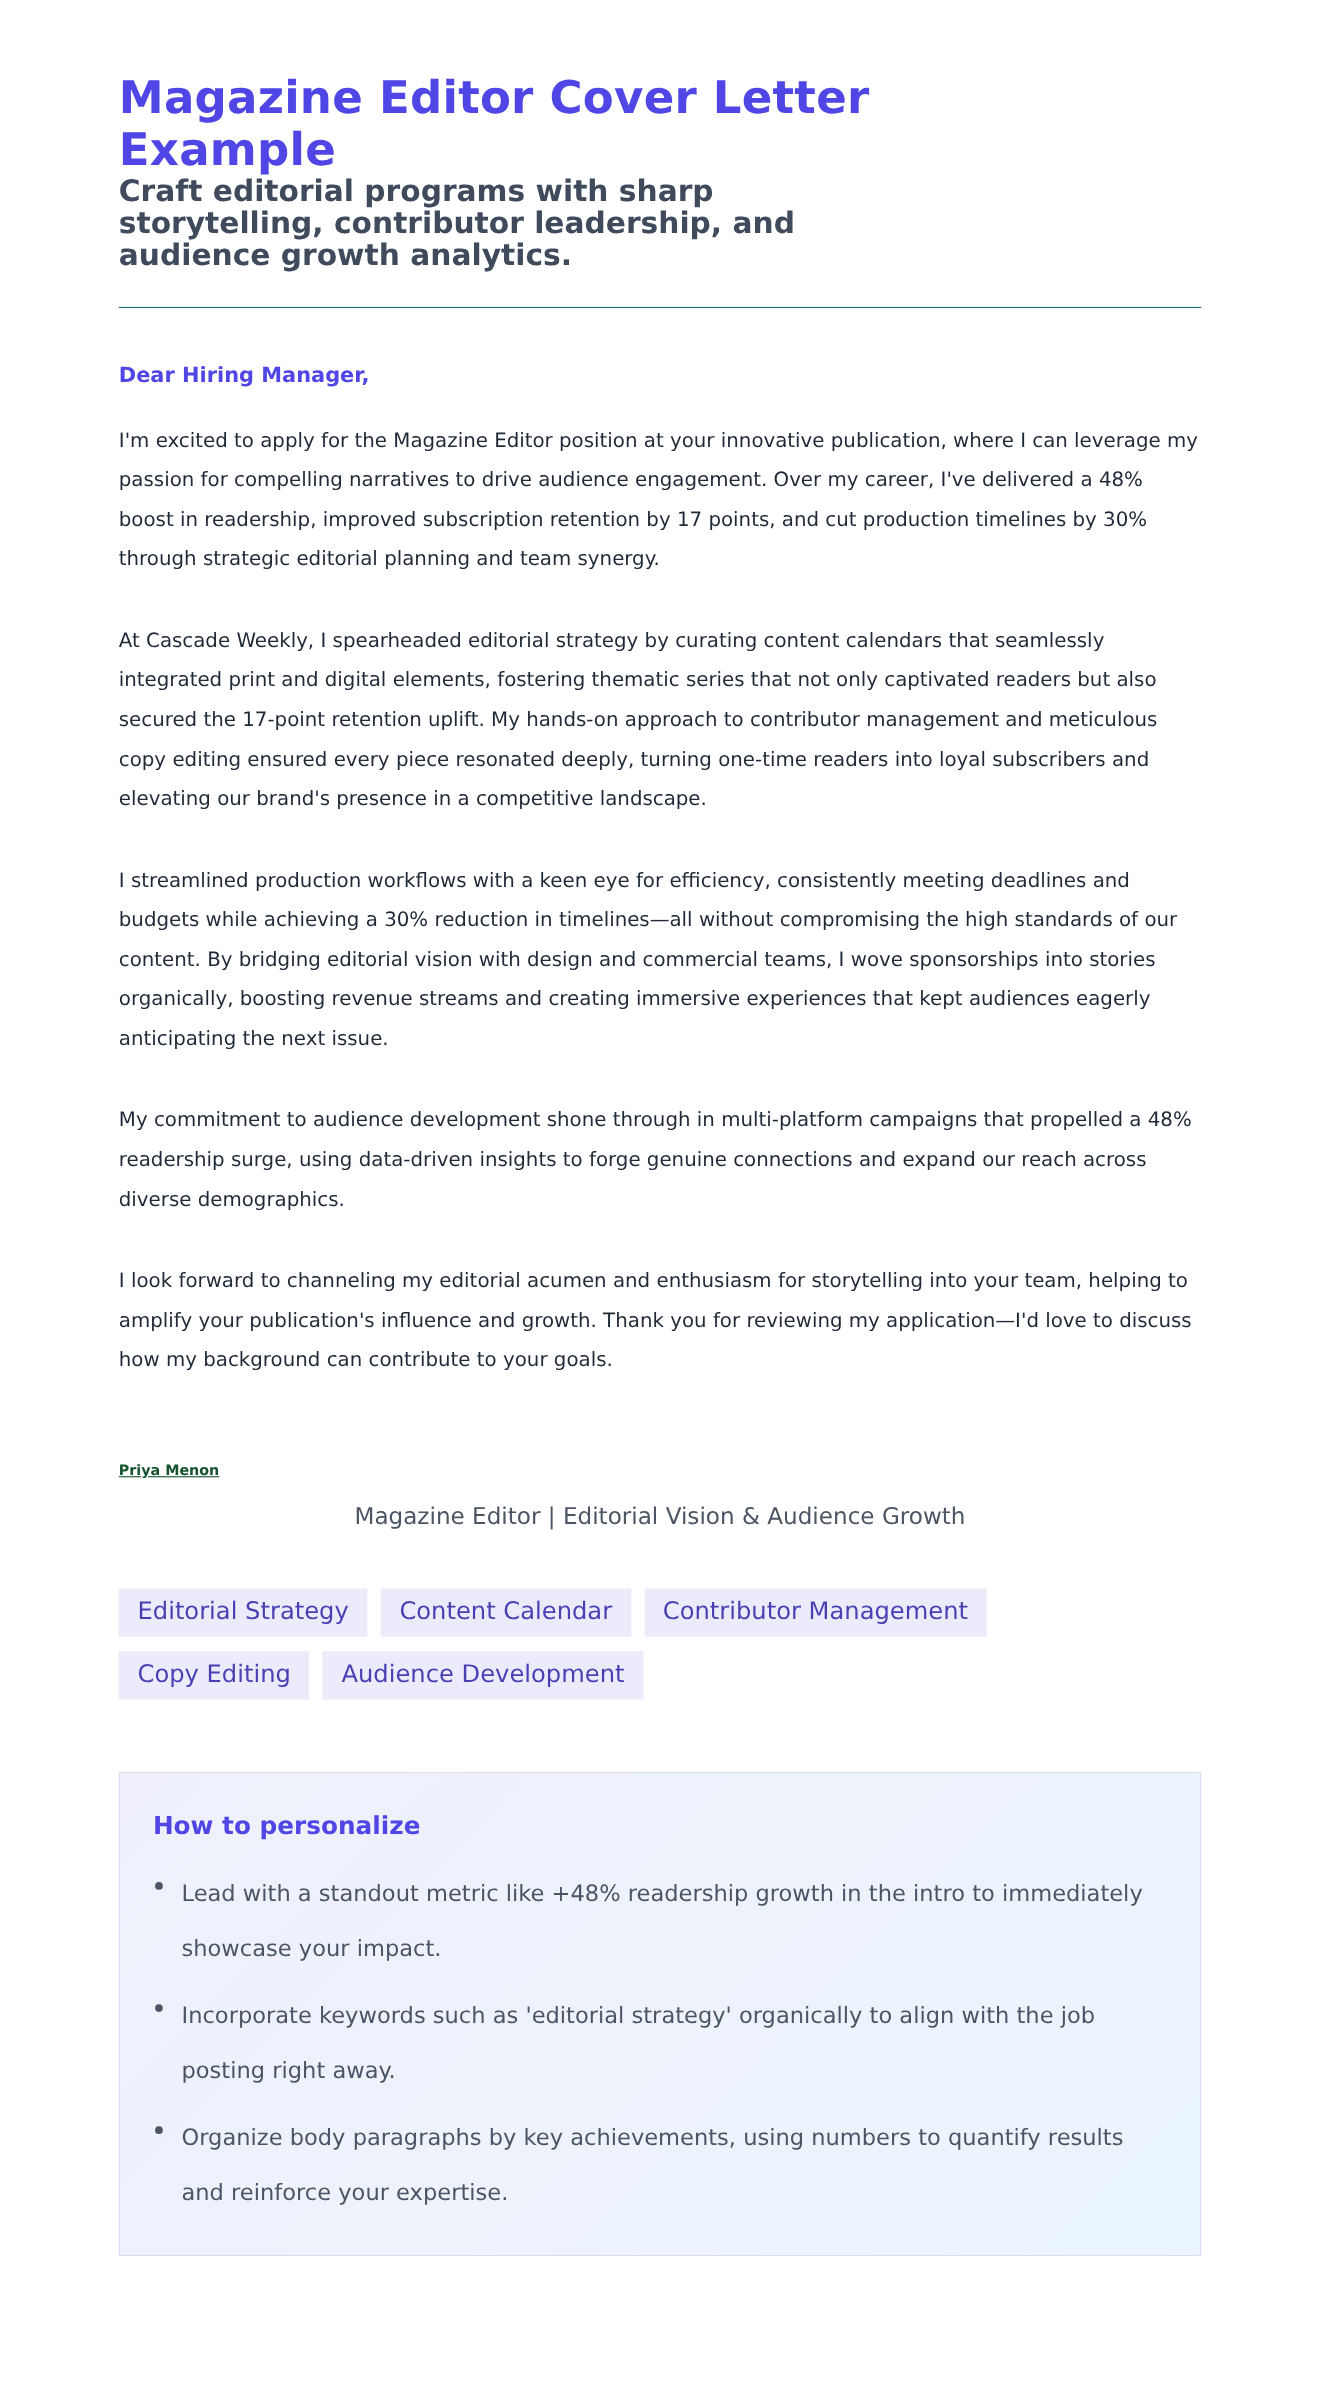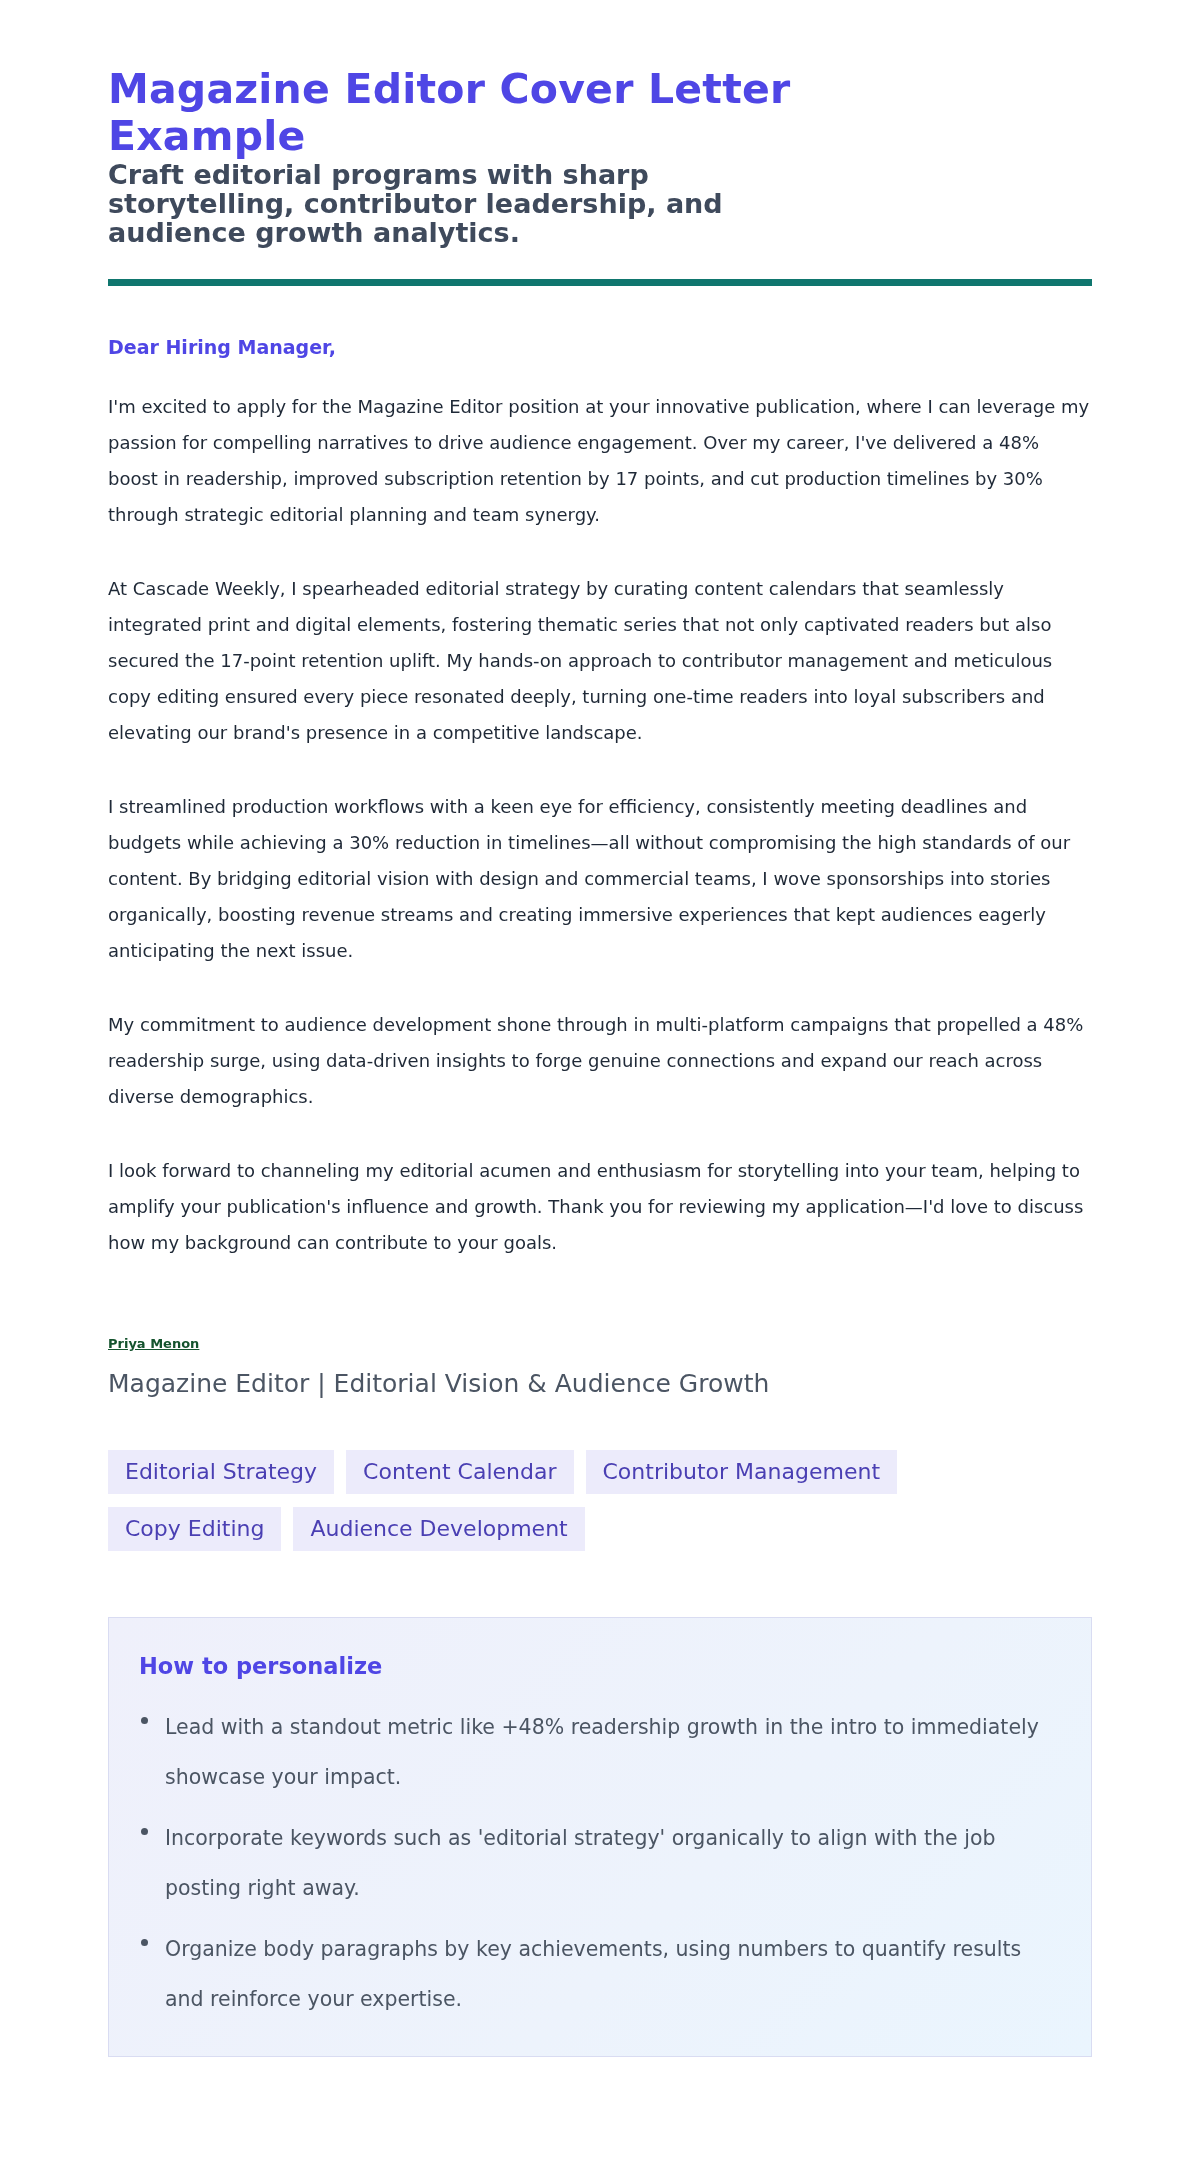--- a/index.html
+++ b/index.html
@@ -14,21 +14,21 @@
       width: 984px;
       margin: 0 auto;
       padding-top: 66px;
       padding-bottom: 56px;
     }
     .header {
       display: flex;
       justify-content: space-between;
       align-items: flex-start;
       padding-bottom: 32px;
-      border-bottom: 7px solid #0f766e;
+      border-bottom: 1px solid #0f766e;
       flex-direction: column;
     }
     .header-left { width: 700px; }
     .title {
       font-size: 41px;
       line-height: 47px;
       font-weight: 700;
       color: #4f46e5;
       letter-spacing: 0.2px;
     }
@@ -71,23 +71,24 @@
     }
     .sig-name {
       font-size: 13px;
       font-weight: 700;
       color: #14532d;
       line-height: 26px;
       text-decoration: underline;
     }
     .sig-title {
       margin-top: 14px;
-      font-size: 25px;
+      font-size: 21px;
       color: #4b5563;
       line-height: 26px;
+      text-align: center;
     }
     .tags {
       margin-top: 53px;
       display: flex;
       flex-wrap: wrap;
       gap: 13px 12px;
       width: 820px;
     }
     .tag {
       background: #ecebfb;

